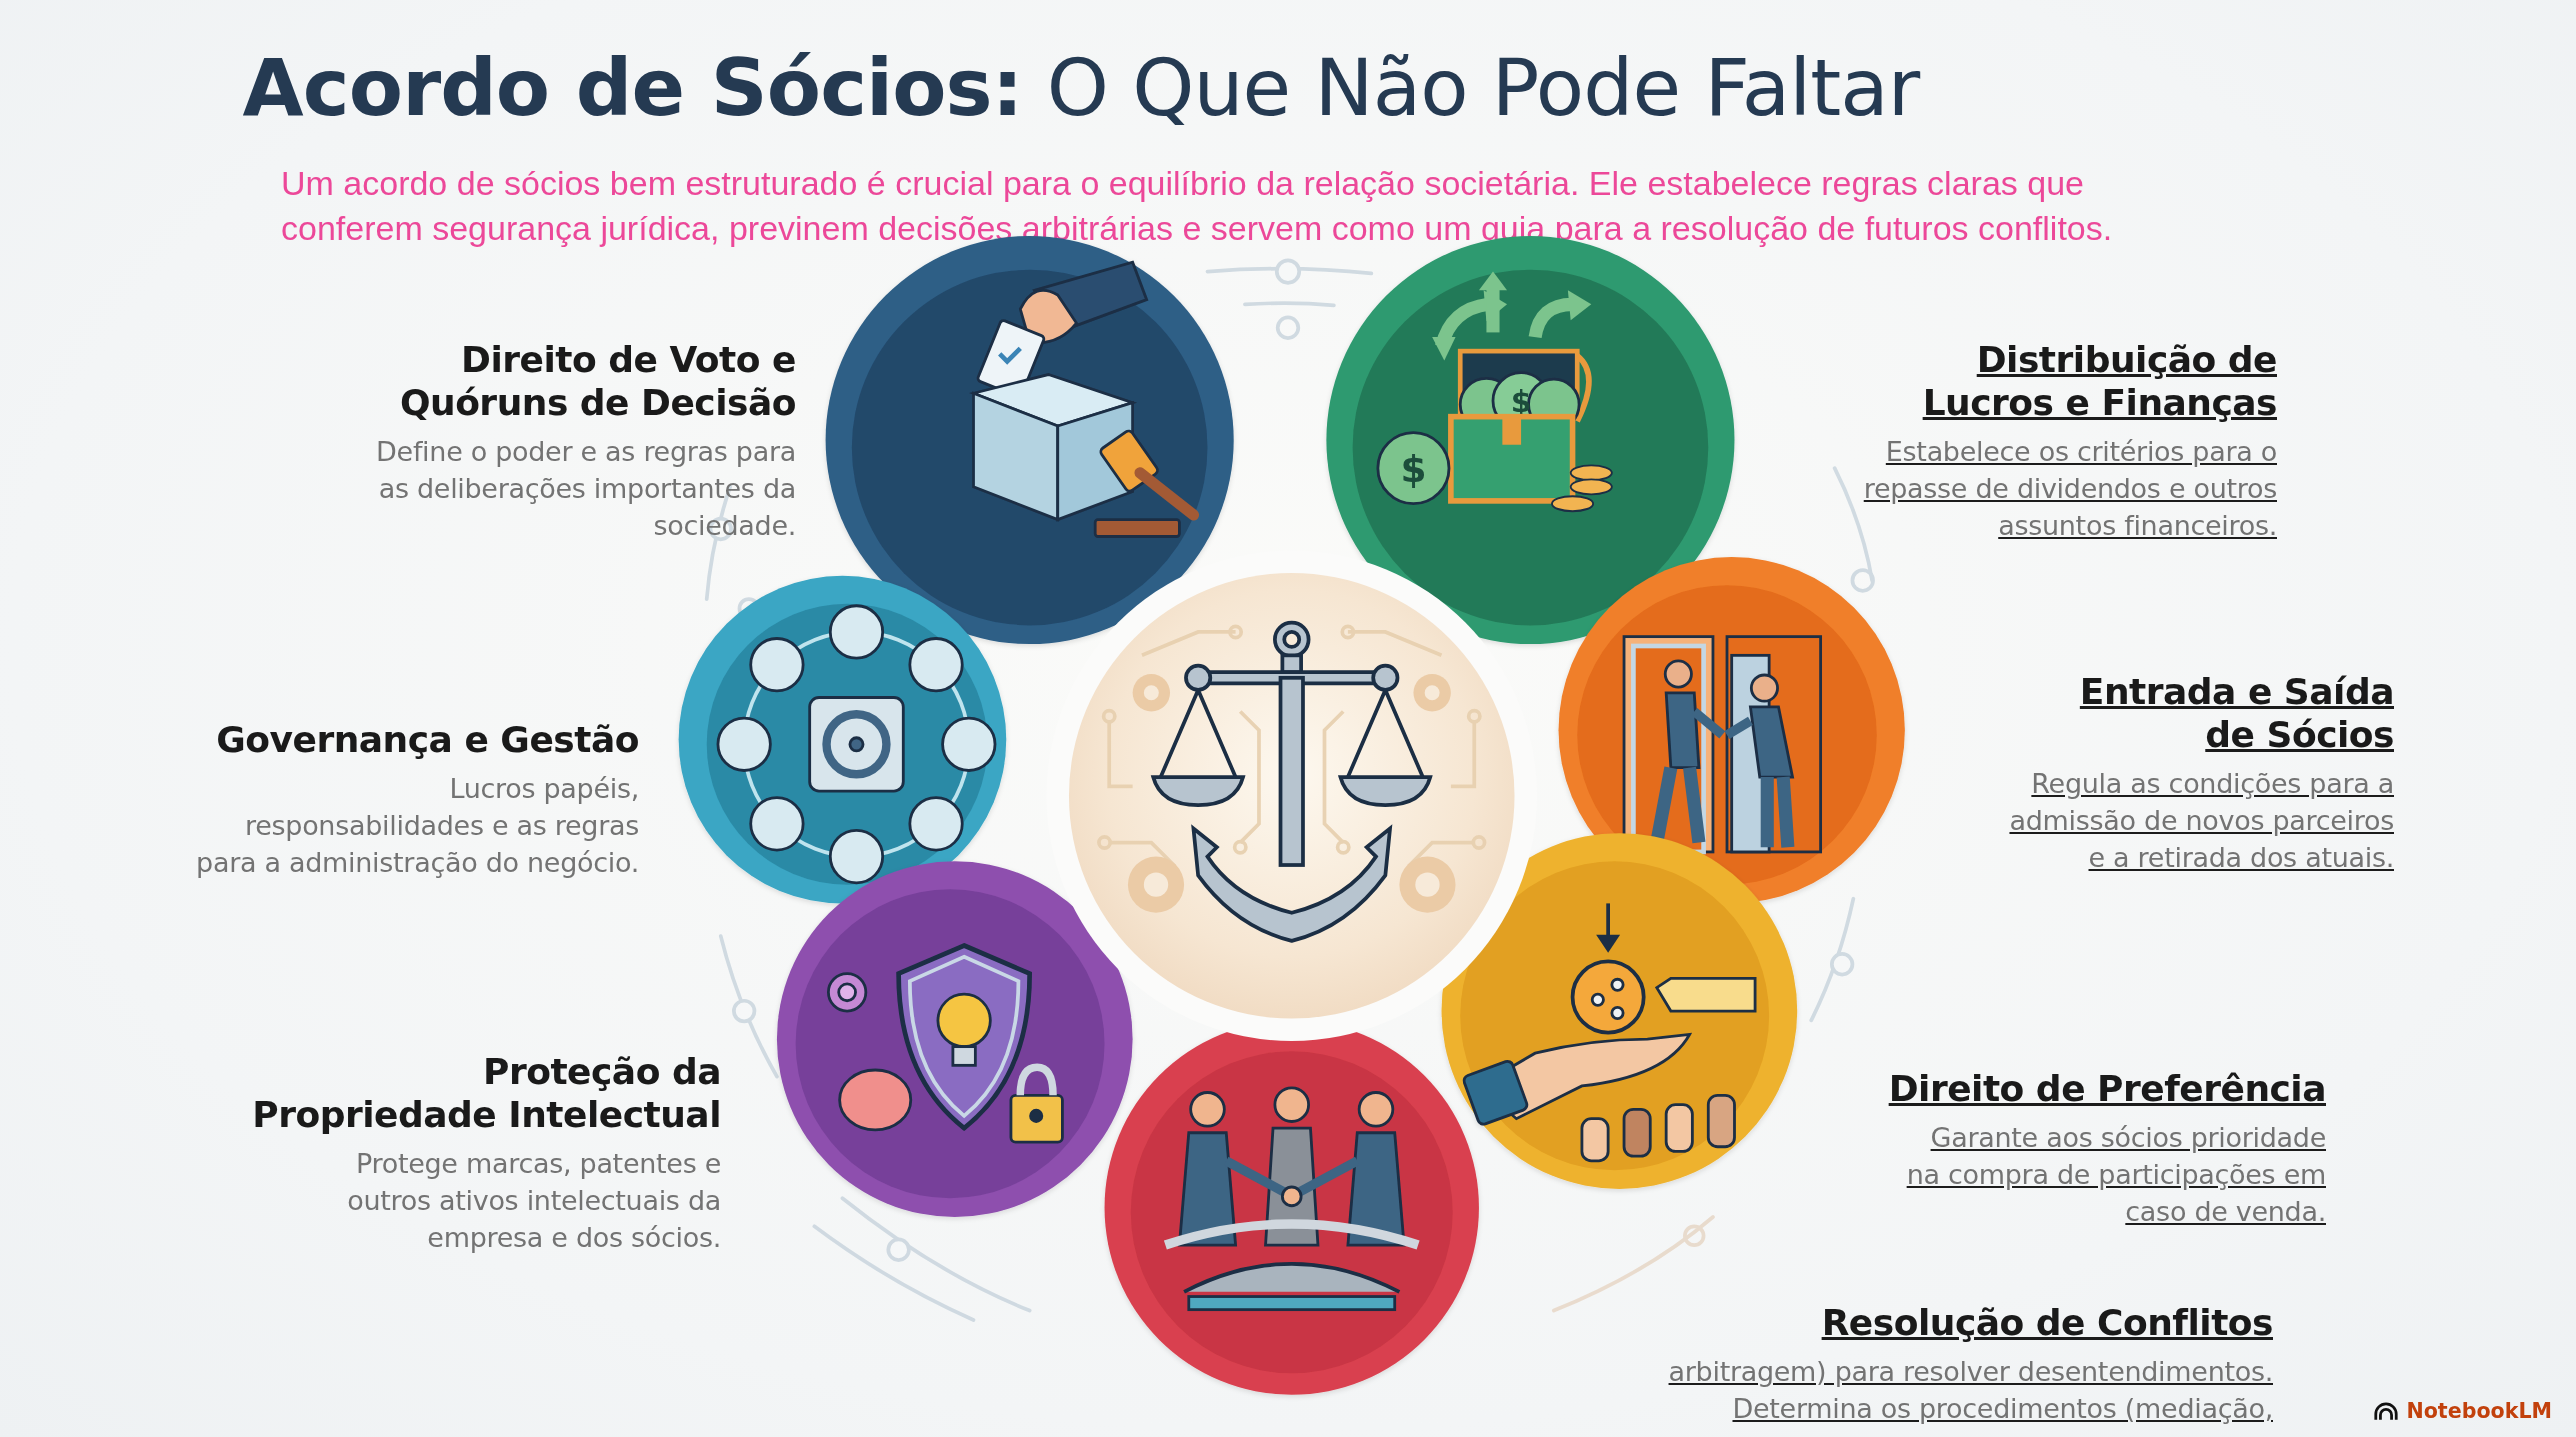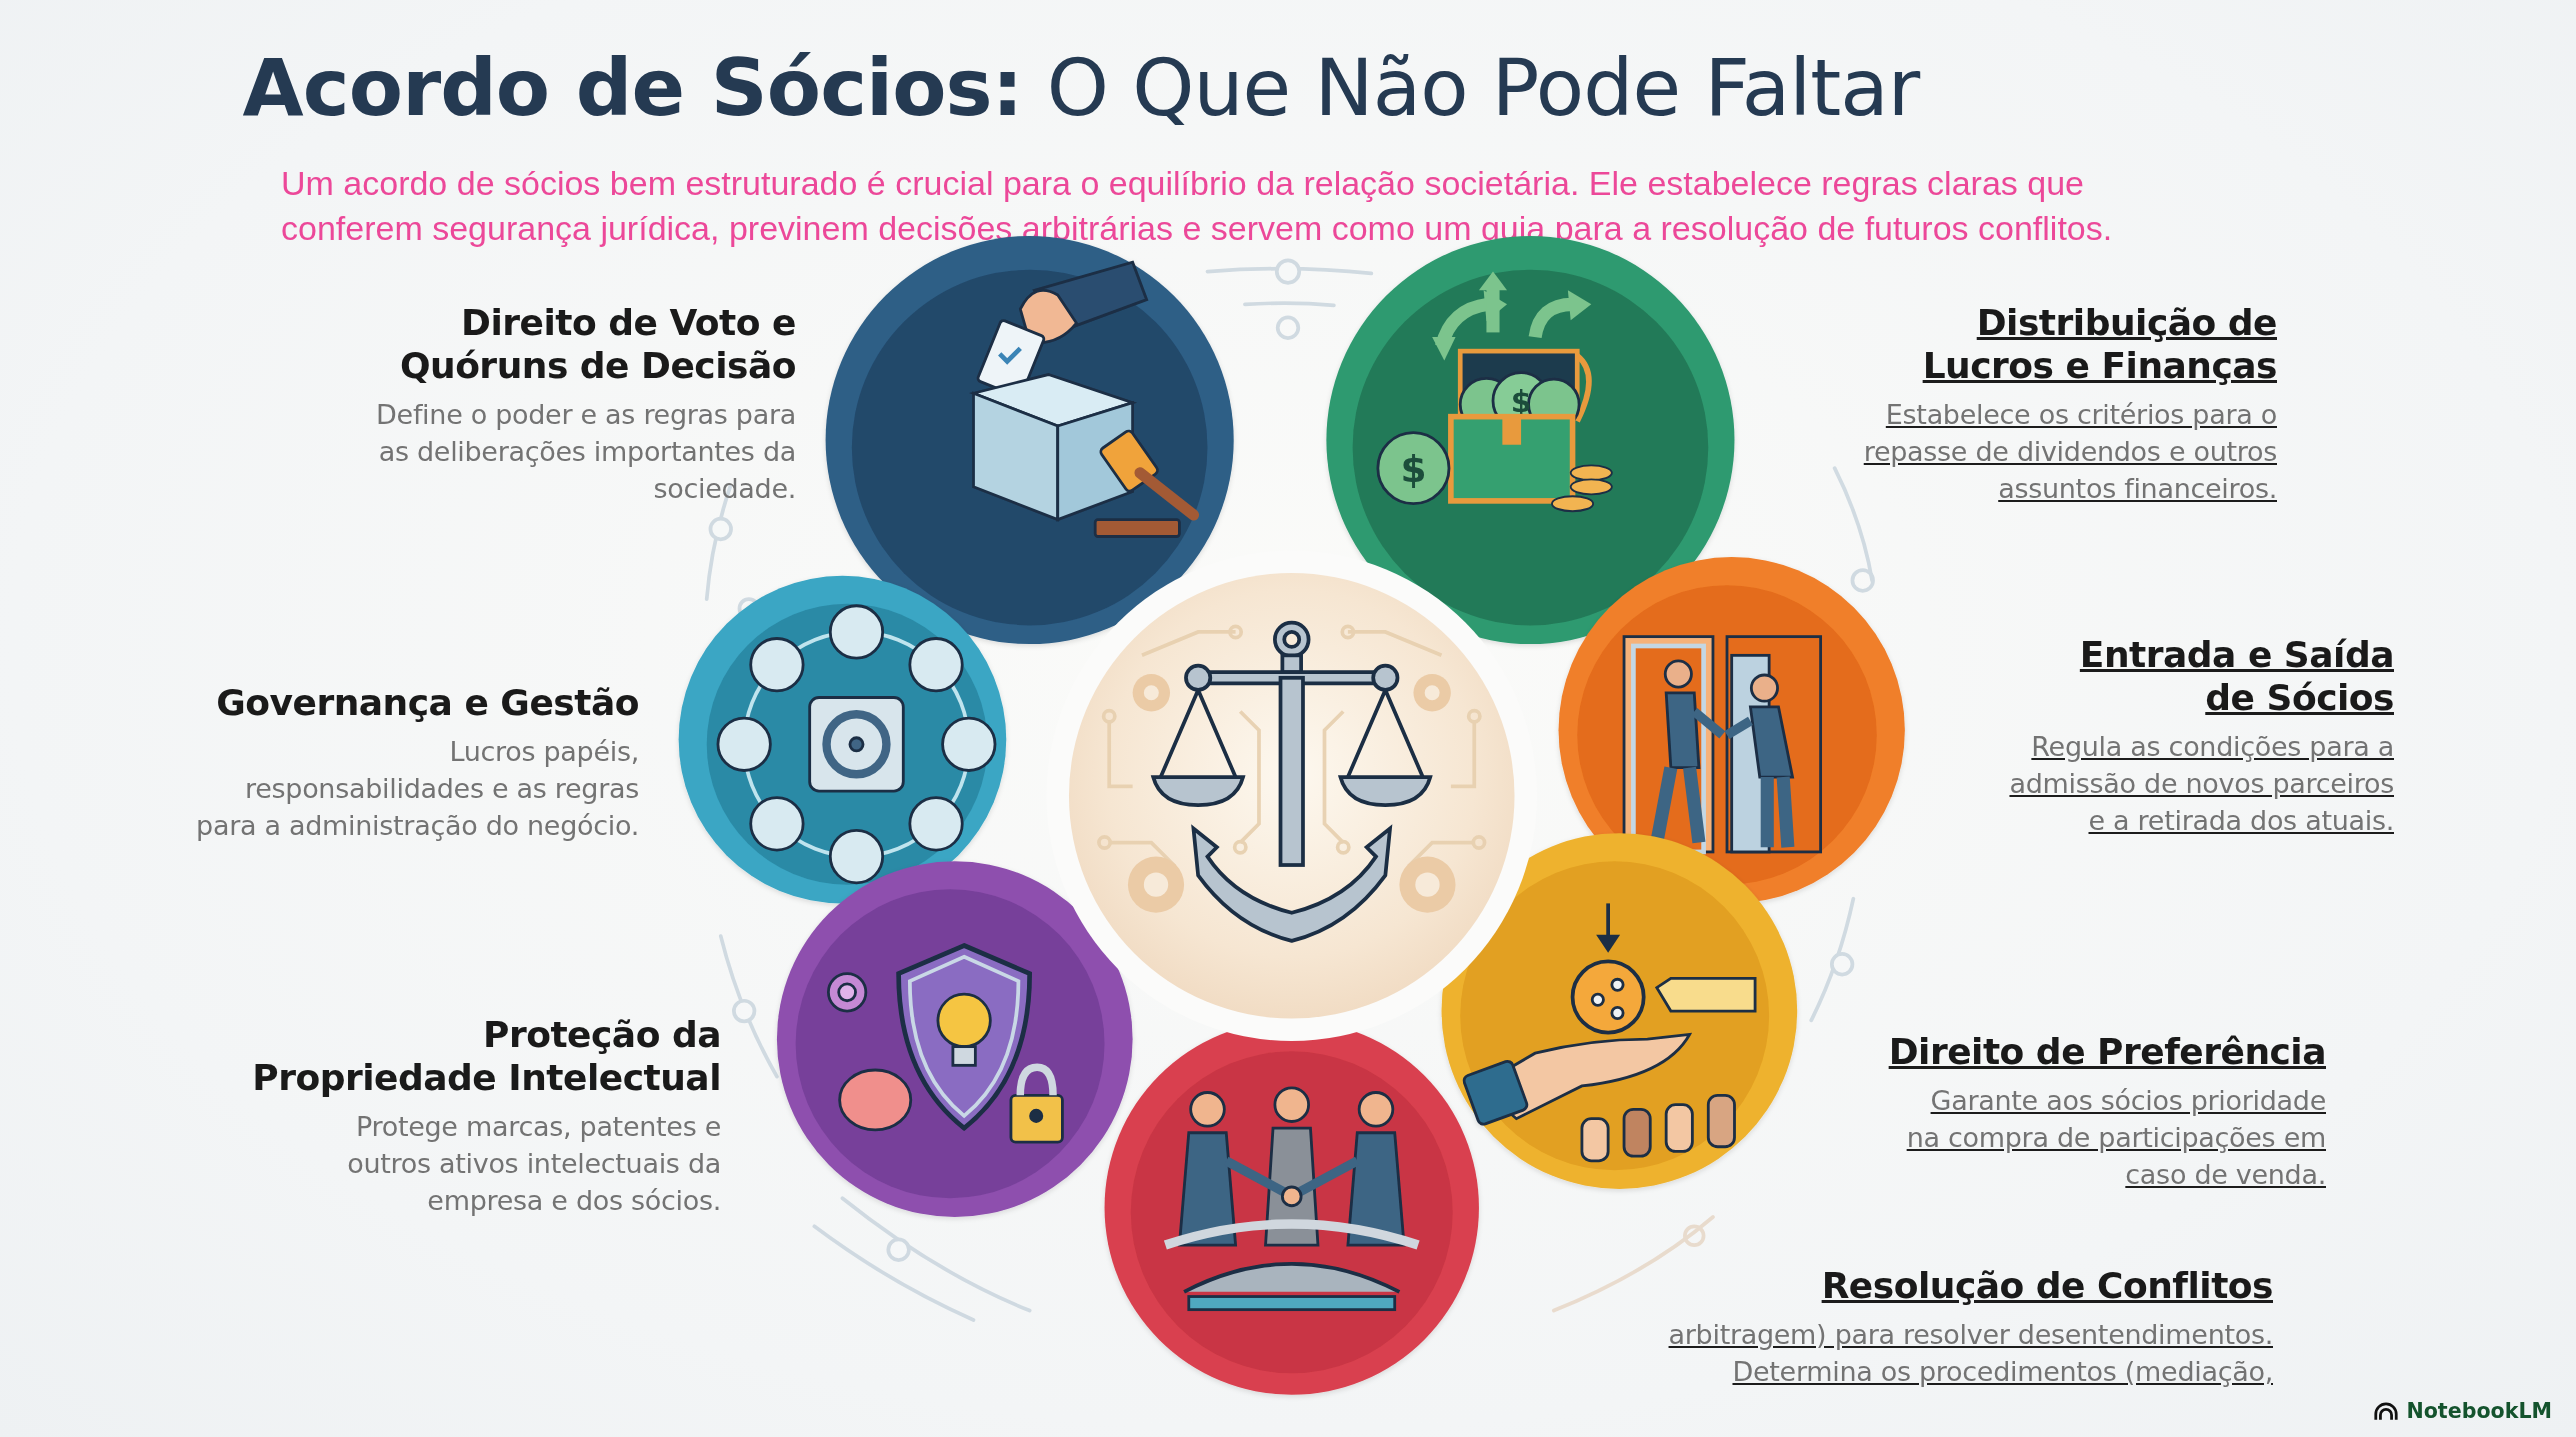--- a/index.html
+++ b/index.html
@@ -17,32 +17,32 @@
   }
   .title .bold { font-weight: bold; }
   .title .light { font-weight: normal; }
   .subtitle {
     position: absolute; left: 281px; top: 161px; width: 2014px; text-align: left;
     font-family: "Liberation Sans", sans-serif; font-size: 34px; line-height: 45px; color: #ec4899;
   }
   .block { position: absolute; }
   .block h2 {
     font-family: "DejaVu Sans", sans-serif; font-weight: bold; font-size: 36px;
-    line-height: 43px; color: #1a1a1a; letter-spacing: -0.5px;
+    line-height: 43px; color: #1a1a1a; letter-spacing: -0.5px; margin-top: 37px;
   }
   .block p {
     font-family: "DejaVu Sans", sans-serif; font-size: 27px; line-height: 37px;
     color: #737373; margin-top: 9.4px; letter-spacing: -0.3px;
   }
   .right-al { text-align: right; }
   .left-al { text-align: right; text-decoration: underline; }
   .ring-svg { position: absolute; left: 0; top: 0; }
   .brand {
     position: absolute; right: 24px; bottom: 15px; display: flex; align-items: center; gap: 7.5px;
-    font-family: "DejaVu Sans", sans-serif; font-size: 20.6px; font-weight: bold; color: #14532d;
+    font-family: "DejaVu Sans", sans-serif; font-size: 20.6px; font-weight: bold; color: #c2410c;
   }
   .brand svg { display: block; }
 </style>
 </head>
 <body>
 
 <div class="title">
   <span class="bold">Acordo de Sócios:</span><span class="light"> O Que Não Pode Faltar</span>
 </div>
 <div class="subtitle">

